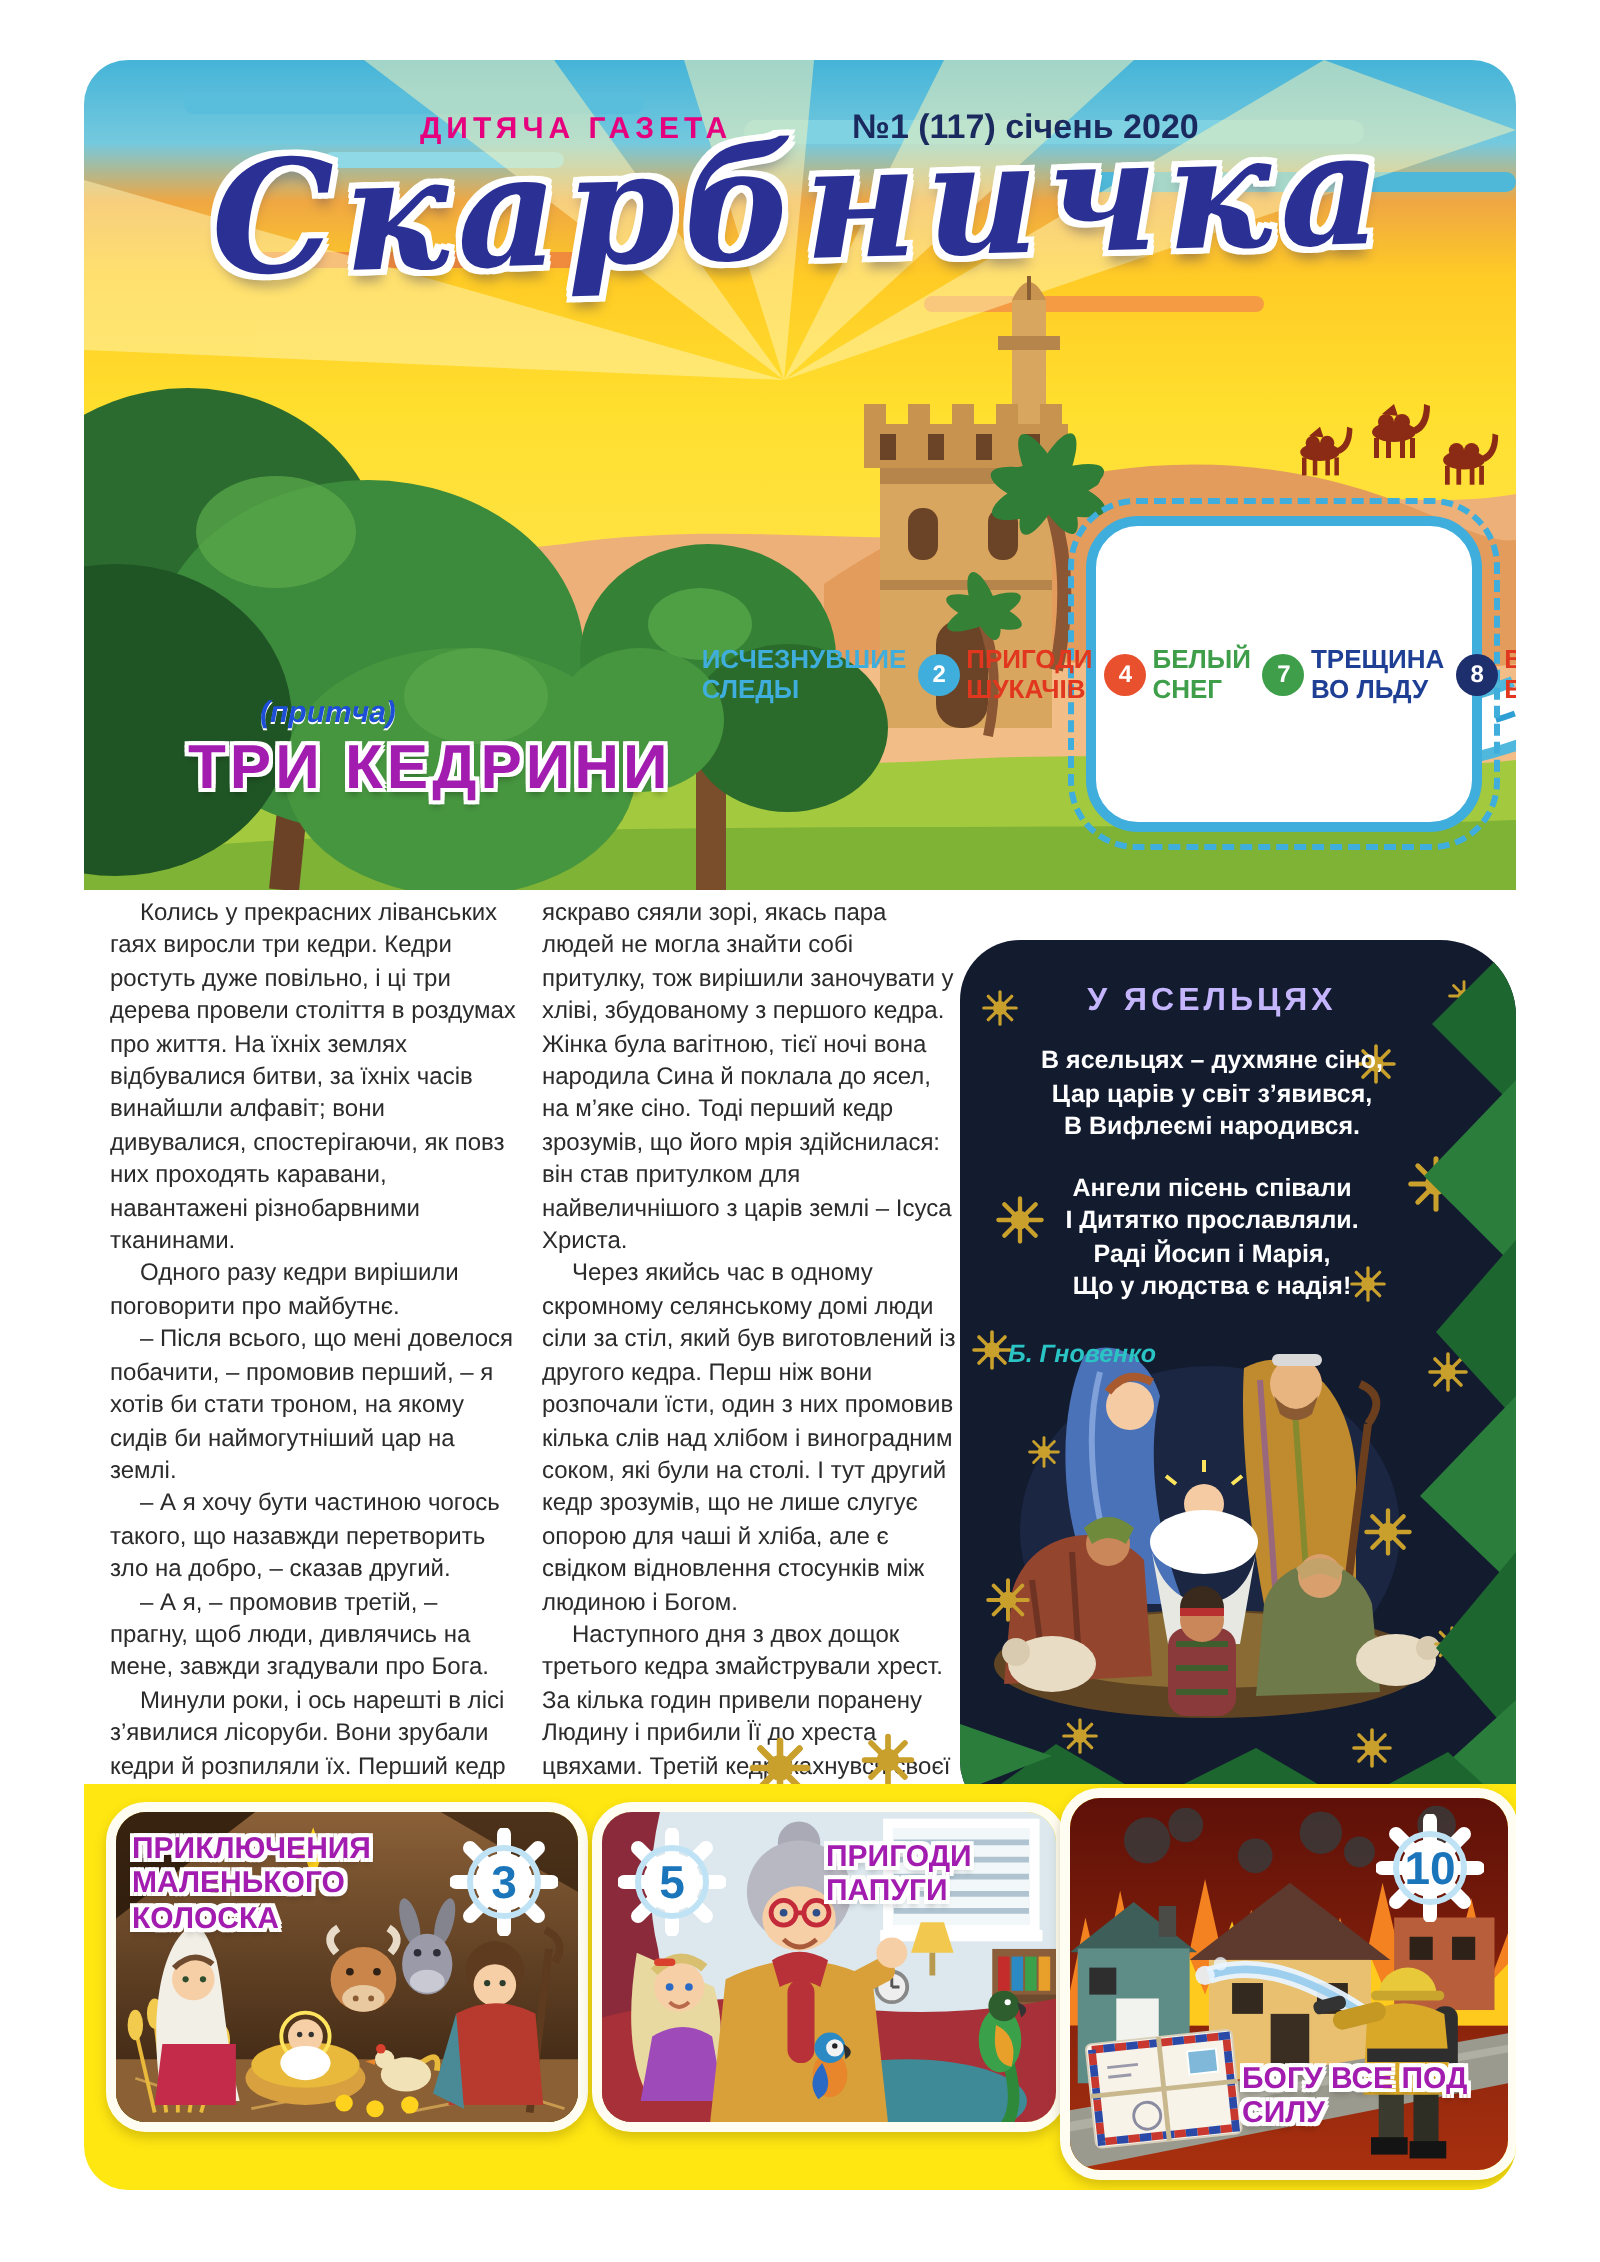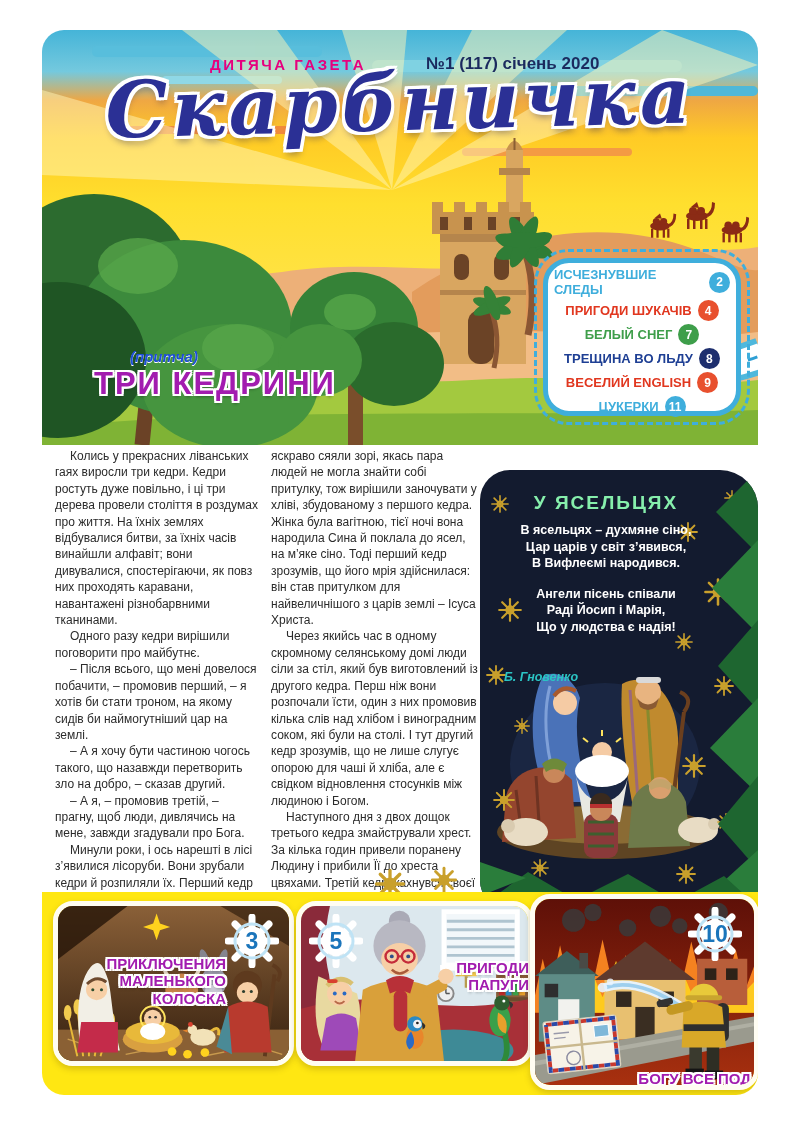--- a/index.html
+++ b/index.html
@@ -22,54 +22,54 @@
   .outline-blue{color:#a21caf;
      text-shadow:-2px -2px 0 #fff,2px -2px 0 #fff,-2px 2px 0 #fff,2px 2px 0 #fff,
                  0 -2px 0 #fff,0 2px 0 #fff,-2px 0 0 #fff,2px 0 0 #fff,0 3px 3px rgba(0,0,0,.3);}
   .feature-tag{position:absolute;left:88px;top:318px;font-size:15px;font-weight:800;font-style:italic;
                color:#1d4ed8;text-shadow:0 1px 0 #fff;}
   .feature-title{position:absolute;left:52px;top:336px;font-size:31px;font-weight:900;letter-spacing:2px;}
   
   .toc-outer{position:absolute;left:492px;top:219px;width:216px;height:176px;
              border:3px dashed #3FAEDC;border-radius:34px;padding:6px;box-sizing:border-box;}
   .toc{width:100%;height:100%;background:#fff;border:5px solid #3FAEDC;border-radius:26px;
-       box-sizing:border-box;display:flex;flex-direction:column;justify-content:space-between;gap:3px;
+       box-sizing:border-box;display:flex;flex-direction:row;justify-content:center;gap:3px;
        padding:4px 6px;}
   .toc-row{display:flex;align-items:center;justify-content:center;gap:6px;font-size:13px;font-weight:800;}
   .toc-circle{display:inline-flex;align-items:center;justify-content:center;width:21px;height:21px;
               border-radius:50%;color:#fff;font-size:12px;font-weight:800;flex:0 0 auto;}
   
   .article{position:absolute;left:13px;top:418px;width:424px;display:flex;gap:13px;
            font-size:12px;line-height:16.4px;color:#2b2b2b;}
   .col1{width:203px;}
   .col2{width:208px;}
   .article p{margin:0;}
   .article p.ind{text-indent:15px;}
   .gold-flakes{position:absolute;left:320px;top:828px;width:120px;height:50px;}
   
   .poem-box{position:absolute;left:438px;top:440px;width:278px;height:437px;background:#131B2F;
             border-radius:30px 38px 14px 26px;overflow:hidden;}
   .poem-box svg.deco{position:absolute;left:0;top:0;width:278px;height:437px;}
-  .poem-title{position:absolute;left:0;top:22px;width:252px;text-align:center;font-size:19px;
-              font-weight:900;letter-spacing:2px;color:#86efac;}
+  .poem-title{position:absolute;left:0;top:22px;width:252px;text-align:center;font-size:16px;
+              font-weight:900;letter-spacing:2px;color:#c4b5fd;}
   .poem-text{position:absolute;left:0;top:52px;width:252px;text-align:center;color:#fff;
              font-size:12.5px;font-weight:700;line-height:16.5px;}
   .poem-text .gap{height:14px;}
   .poem-author{position:absolute;left:24px;top:200px;font-size:12.5px;font-weight:700;
                font-style:italic;color:#2BC4C4;}
   
   .band{position:absolute;left:0;top:862px;width:716px;height:203px;background:#FFE712;}
   .card{position:absolute;border:5px solid #FFFDF2;border-radius:20px;overflow:hidden;
         box-shadow:0 3px 6px rgba(90,70,0,.25);box-sizing:border-box;}
   .card svg{display:block;width:100%;height:100%;}
   .card1{left:11px;top:871px;width:241px;height:165px;}
   .card2{left:254px;top:871px;width:237px;height:165px;}
   .card3{left:488px;top:864px;width:229px;height:196px;}
   .card-title{position:absolute;font-weight:900;text-transform:uppercase;line-height:1.15;
-              text-align:right;margin-top:39px;}
+              text-align:left;}
   .t1{left:8px;top:10px;width:160px;font-size:15px;}
   .t2{left:112px;top:14px;width:116px;font-size:15px;}
   .t3{left:86px;top:132px;width:130px;font-size:15px;}
   .badge{position:absolute;width:54px;height:54px;}
   .badge svg{position:absolute;left:0;top:0;width:54px;height:54px;}
   .badge-num{position:absolute;left:0;top:0;width:54px;height:54px;display:flex;align-items:center;
              justify-content:center;font-size:23px;font-weight:900;color:#1B75BB;}
   .b1{right:10px;top:8px;}
   .b2{left:8px;top:8px;}
   .b3{right:12px;top:8px;}
@@ -364,20 +364,21 @@
         <polygon points="0,392 46,408 0,426" fill="#2A7D3B"></polygon>
       </g>
     </svg>
     <div class="poem-title">У ЯСЕЛЬЦЯХ</div>
     <div class="poem-text">
       <div>В ясельцях – духмяне сіно,</div>
       <div>Цар царів у світ з’явився,</div>
       <div>В Вифлеємі народився.</div>
       <div class="gap"></div>
       <div>Ангели пісень співали</div>
+      <div>І Дитятко прославляли.</div>
       <div>Раді Йосип і Марія,</div>
       <div>Що у людства є надія!</div>
     </div>
     <div class="poem-author">Б. Гновенко</div>
   </div>
 
   <div class="band"></div>
 
   <div class="card card1">
     <svg viewBox="0 0 239 163" preserveAspectRatio="none">

